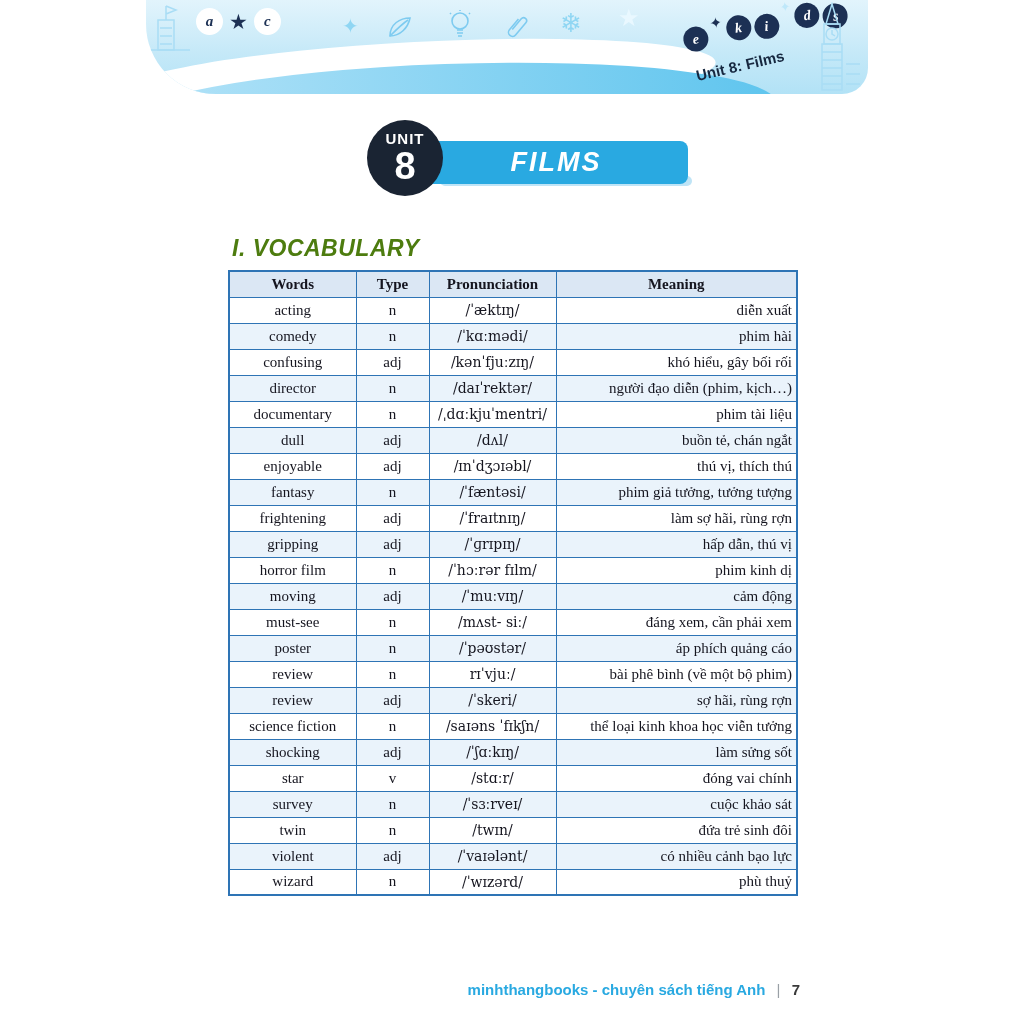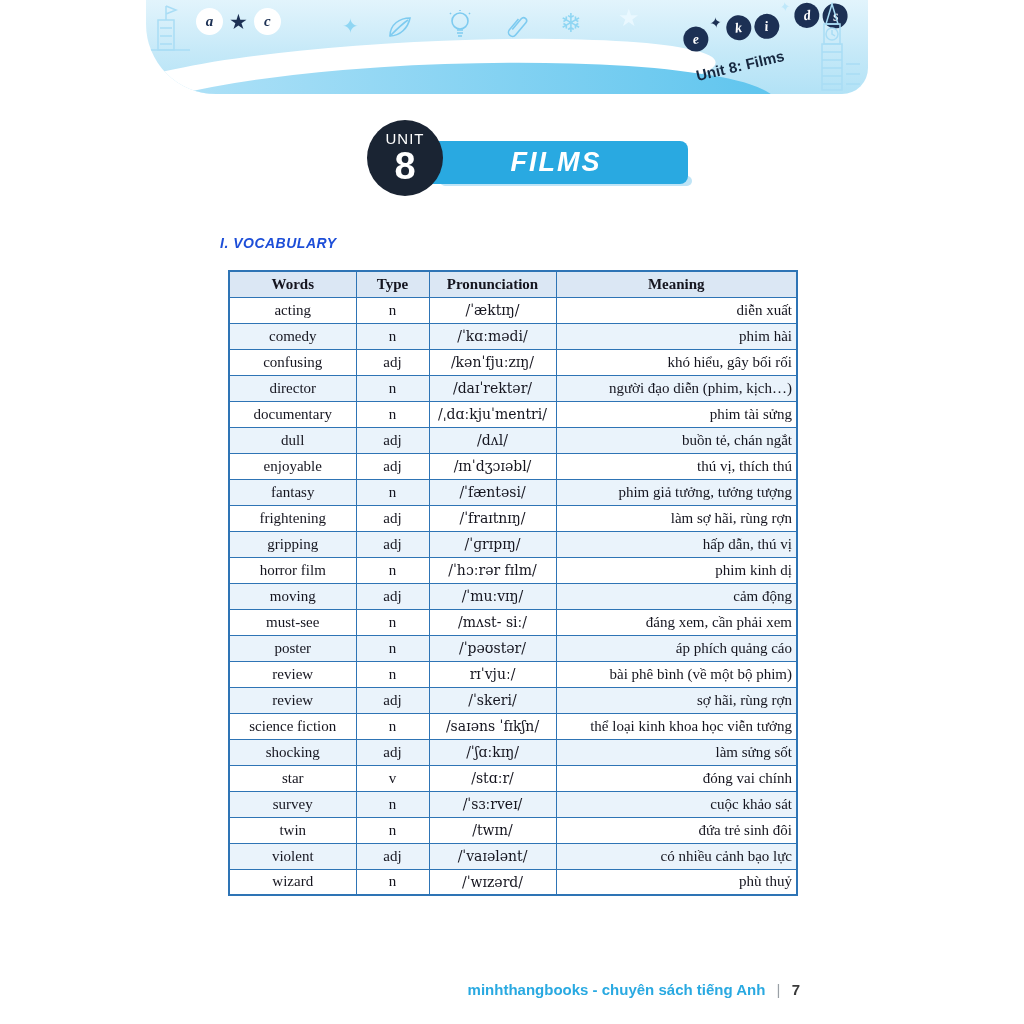--- a/index.html
+++ b/index.html
@@ -44,26 +44,26 @@
   
   .banner-shadow { position:absolute; left:440px; top:176px; width:252px; height:10px;
                    background:#bfe4f6; border-radius:5px; }
   .films-banner { position:absolute; left:424px; top:141px; width:264px; height:43px;
                   background:#29a9e1; border-radius:8px; display:flex; align-items:center;
                   justify-content:center; z-index:1; }
   .films-title { color:#fff; font-weight:bold; font-style:italic; font-size:27px; letter-spacing:2px; }
   .unit-circle { position:absolute; left:367px; top:120px; width:76px; height:76px; border-radius:50%;
                  background:#1a2433; color:#fff; display:flex; flex-direction:column;
                  align-items:center; justify-content:center; z-index:2; }
-  .unit-label { font-size:15px; font-weight:normal; letter-spacing:1px; line-height:1.1; }
+  .unit-label { font-size:15px; font-weight:bold; letter-spacing:1px; line-height:1.1; }
   .unit-number { font-size:38px; font-weight:bold; line-height:1; }
 
   
-  .section-title { position:absolute; left:220px; top:235px; color:#1d4ed8; font-weight:bold;
-                   font-style:italic; font-size:14px; letter-spacing:0.5px; }
+  .section-title { position:absolute; left:232px; top:235px; color:#4d7c0f; font-weight:bold;
+                   font-style:italic; font-size:23px; letter-spacing:0.5px; }
 
   
   .vocab-table { position:absolute; left:228px; top:270px; width:568px; table-layout:fixed;
                  border-collapse:collapse; border:2px solid #2e74b5;
                  font-family:"Liberation Serif","DejaVu Serif", serif; font-size:15px; color:#15151f; }
   .vocab-table th, .vocab-table td { border:1px solid #2e74b5; height:26px; padding:0 4px;
                                      text-align:center; overflow:hidden; white-space:nowrap; }
   .vocab-table th { background:#dbe7f4; font-weight:bold; }
   .vocab-table td:nth-child(3) { font-family:"DejaVu Serif", serif; font-size:14px; }
   .vocab-table td:nth-child(4) { text-align:right; }
@@ -199,21 +199,21 @@
         <tr class="alt">
           <td>director</td>
           <td>n</td>
           <td>/daɪˈrektər/</td>
           <td>người đạo diễn (phim, kịch…)</td>
         </tr>
         <tr>
           <td>documentary</td>
           <td>n</td>
           <td>/ˌdɑːkjuˈmentri/</td>
-          <td>phim tài sửng</td>
+          <td>phim tài liệu</td>
         </tr>
         <tr class="alt">
           <td>dull</td>
           <td>adj</td>
           <td>/dʌl/</td>
           <td>buồn tẻ, chán ngắt</td>
         </tr>
         <tr>
           <td>enjoyable</td>
           <td>adj</td>

